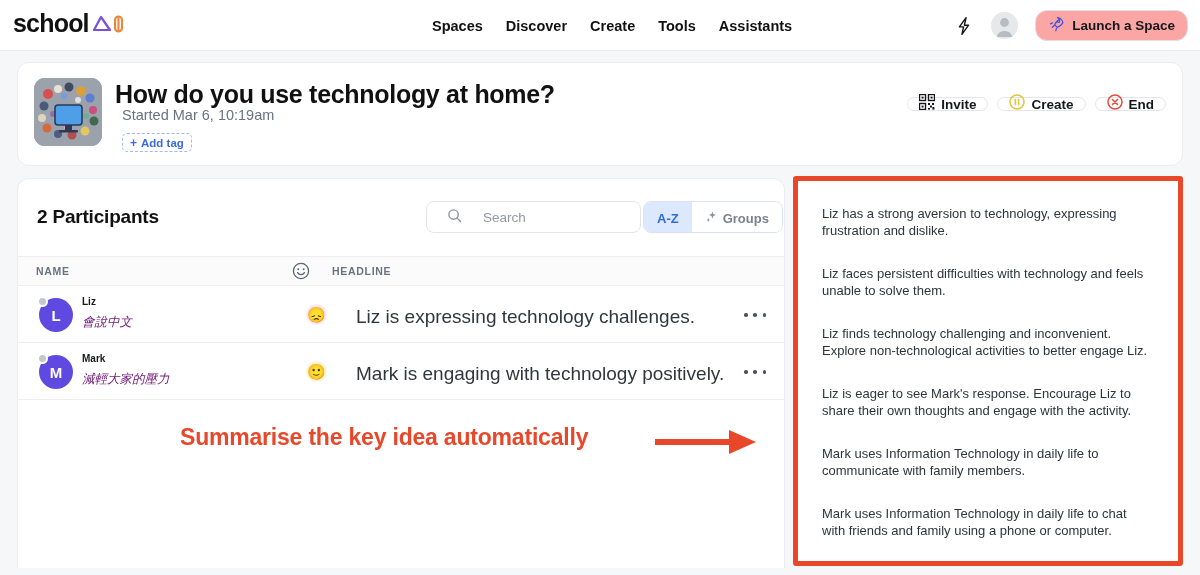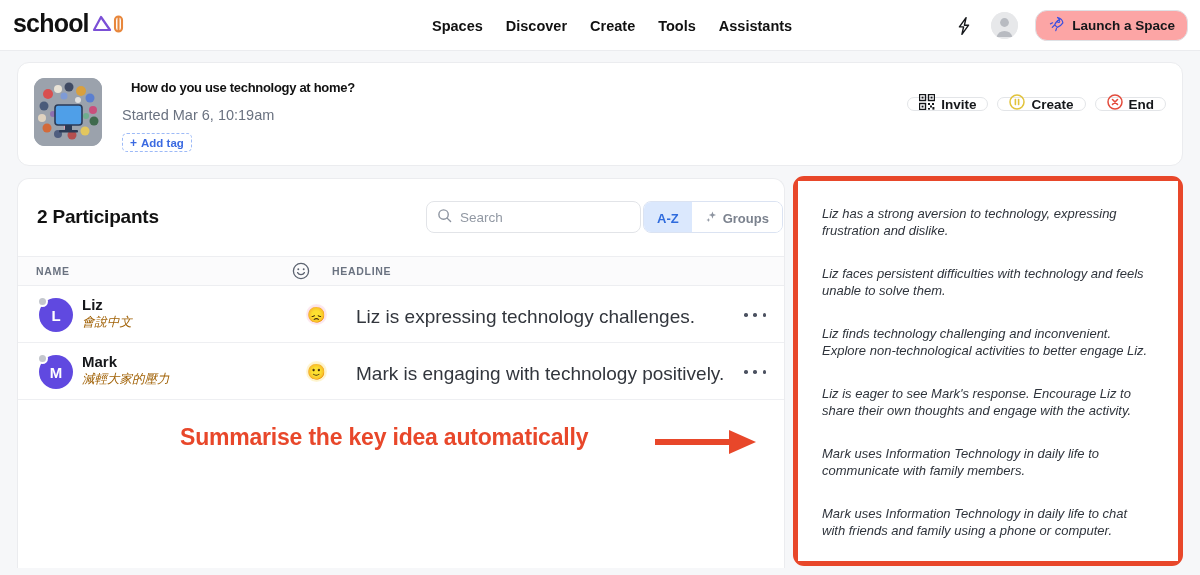--- a/index.html
+++ b/index.html
@@ -47,22 +47,22 @@
   
   .session-card {
     position: absolute; left: 17px; top: 62px; width: 1166px; height: 104px;
     background: #fff; border: 1px solid #ebecef; border-radius: 12px;
   }
   .thumb {
     position: absolute; left: 16px; top: 15px; width: 68px; height: 68px;
     border-radius: 11px; overflow: hidden; background: #9aa3ae;
   }
   .session-title {
-    position: absolute; left: 113px; top: 17px;
-    font-size: 13px; font-weight: 700; color: #111; letter-spacing: -.3px;
+    position: absolute; left: 97px; top: 17px;
+    font-size: 25px; font-weight: 700; color: #111; letter-spacing: -.3px;
   }
   .session-started {
     position: absolute; left: 104px; top: 44px;
     font-size: 14.5px; color: #6a7280;
   }
   .add-tag {
     position: absolute; left: 104px; top: 70px; height: 19px; padding: 0 7px;
     border: 1px dashed #9dbaf7; border-radius: 5px; background: #fff;
     display: inline-flex; align-items: center; gap: 4px; cursor: pointer;
   }
@@ -87,21 +87,21 @@
   .p-head {
     position: relative; height: 78px; border-bottom: 1px solid #edeef1;
   }
   .p-count {
     position: absolute; left: 19px; top: 27px;
     font-size: 19px; font-weight: 700; color: #111; letter-spacing: -.2px;
   }
   .search-wrap {
     position: absolute; left: 408px; top: 22px; width: 215px; height: 32px;
     border: 1px solid #e2e4e8; border-radius: 8px; background: #fff;
-    display: flex; align-items: center; padding: 0 10px; gap: 8px;
+    display: flex; align-items: center; padding: 0 20px; gap: 21px;
   }
   .search-wrap input {
     border: none; outline: none; font-size: 13.5px; color: #4c5360;
     font-family: "Liberation Sans", sans-serif; width: 160px; background: transparent;
   }
   .search-wrap input::placeholder { color: #9198a3; }
   .seg {
     position: absolute; left: 625px; top: 22px; height: 32px;
     border: 1px solid #dbe3f2; border-radius: 8px; overflow: hidden; display: flex;
   }
@@ -134,25 +134,25 @@
     color: #fff; font-size: 15px; font-weight: 600;
     display: flex; align-items: center; justify-content: center;
     margin-left: 2px; margin-top: 2px;
   }
   .av-dot {
     position: absolute; left: 0; top: 0; width: 11px; height: 11px;
     border-radius: 50%; background: #c4c7cd; border: 2px solid #fff;
   }
   .p-name {
     position: absolute; left: 64px; top: 10px;
-    font-size: 15px; font-weight: 700; color: #15171a;
+    font-size: 10px; font-weight: 700; color: #15171a;
   }
   .p-sub {
     position: absolute; left: 64px; top: 28px;
-    font-size: 12.5px; color: #a16207; font-style: italic;
+    font-size: 12.5px; color: #701a75; font-style: italic;
   }
   .p-emoji {
     position: absolute; left: 288px; top: 18px; width: 21px; height: 21px;
     border-radius: 50%; display: flex; align-items: center; justify-content: center;
     font-size: 15px; line-height: 1;
   }
   .p-emoji.sad { background: radial-gradient(circle, #fbd9e4 40%, #fdeef3 75%, rgba(255,255,255,0) 100%); }
   .p-emoji.neutral { background: radial-gradient(circle, #fdedb4 40%, #fef8dd 75%, rgba(255,255,255,0) 100%); }
   .p-headline {
     position: absolute; left: 338px; top: 20px;
@@ -168,21 +168,21 @@
   .annot {
     position: absolute; left: 180px; top: 424px;
     font-size: 23px; font-weight: 700; color: #e8472a; letter-spacing: -.2px;
     white-space: nowrap;
   }
   .annot-arrow { position: absolute; left: 655px; top: 427px; }
 
   
   .insights-outer {
     position: absolute; left: 793px; top: 176px; width: 390px; height: 390px;
-    border: 5px solid #e8472a; border-radius: 11px; background: #fff; font-style: italic;
+    border: 5px solid #e8472a; border-radius: 3px; background: #fff;
   }
   .insights-inner {
     position: absolute; inset: 0; background: #fff; padding: 24px 26px 0 24px;
     overflow: hidden;
   }
   .insight {
     font-size: 13px; line-height: 17px; color: #2f343c; margin-bottom: 26px;
   }
   .insight:last-child { margin-bottom: 0; }
 

